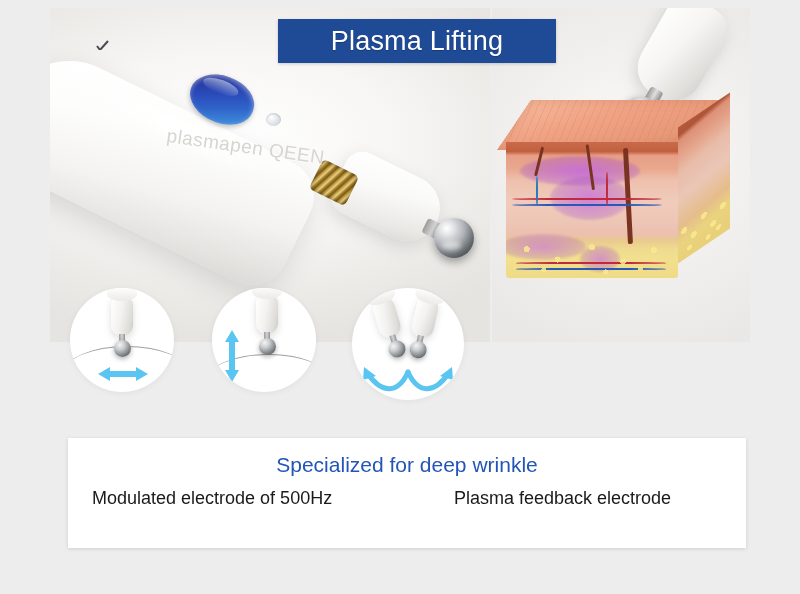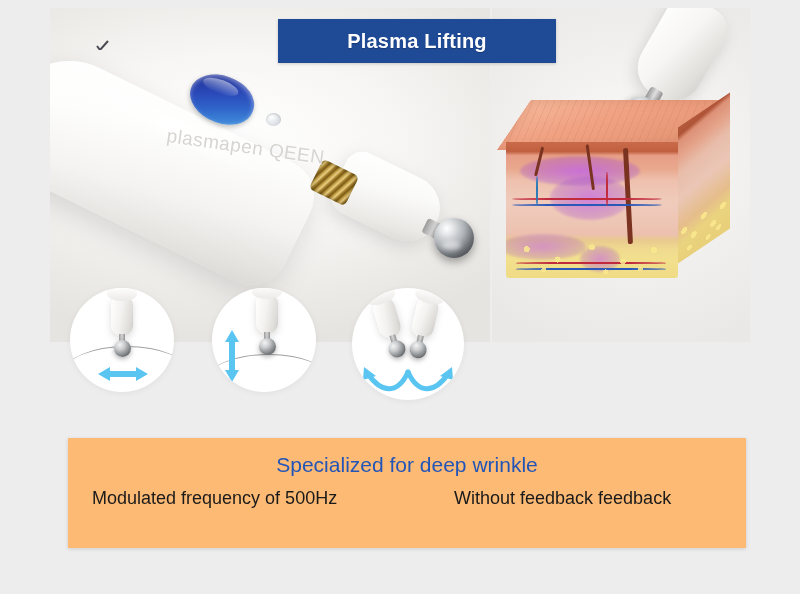--- a/index.html
+++ b/index.html
@@ -227,28 +227,28 @@
   }
   .arrow-h,.arrow-v{position:absolute;}
 
   
   .banner{
     position:absolute;left:278px;top:19px;width:278px;height:44px;
     display:flex;align-items:center;justify-content:center;
     box-shadow:0 1px 3px rgba(0,0,0,.18);
   }
   .banner-text{
-    color:#ffffff;font-size:20px;font-weight:700;letter-spacing:.2px;
+    color:#ffffff;font-size:27px;font-weight:400;letter-spacing:.2px;
     text-shadow:0 1px 1px rgba(0,0,0,.22);
   }
 
   
   .info{
     position:absolute;left:68px;top:438px;width:678px;height:110px;
-    background:#fdba74;
+    background:#ffffff;
     box-shadow:0 1px 4px rgba(0,0,0,.13);
   }
   .info-head{
     position:absolute;left:0;right:0;top:15px;text-align:center;
     font-size:21px;font-weight:400;
   }
   .col-l{position:absolute;left:24px;top:48px;}
   .col-r{position:absolute;left:386px;top:48px;}
   .spec{
     font-size:18px;color:#1a1a1a;line-height:25px;white-space:nowrap;
@@ -378,21 +378,21 @@
         <polygon points="6,3 18,12 5,16" fill="#5bc5f2"></polygon>
         <polygon points="94,3 82,12 95,16" fill="#5bc5f2"></polygon>
       </svg>
     </div>
   </div>
 
   <div class="info">
     <div class="info-head" style="color:#2255b8;">Specialized for deep wrinkle</div>
 
     <div class="col-l">
-      <div class="spec">Modulated frequency of 500Hz</div>
+      <div class="spec">Modulated electrode of 500Hz</div>
     </div>
 
     <div class="col-r">
-      <div class="spec">Without feedback feedback</div>
+      <div class="spec">Plasma feedback electrode</div>
     </div>
   </div>
 
 </div>
 
 </body></html>

